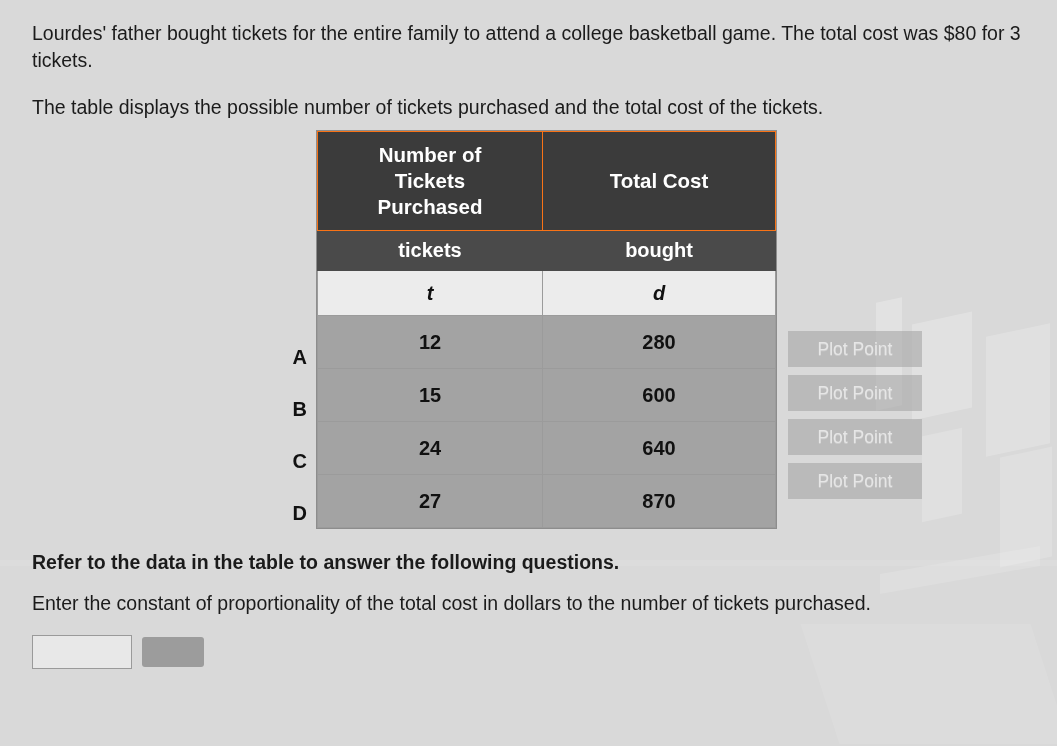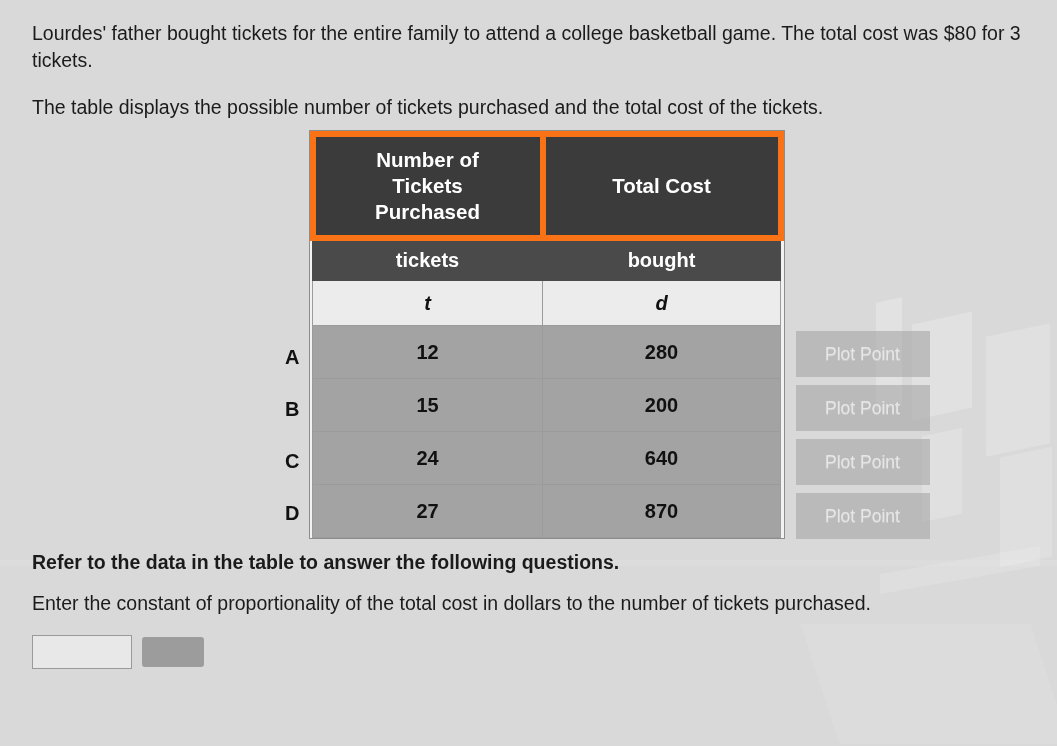--- a/index.html
+++ b/index.html
@@ -88,21 +88,21 @@
     font-size: 20px;
     color: #111;
   }
   table.data thead th.head {
     background: #3b3b3b;
     color: #ffffff;
     font-weight: bold;
     font-size: 20.5px;
     padding: 10px 12px;
     line-height: 26px;
-    border: 6px solid #f97316;
+    border: 1px solid #f97316;
   }
   table.data th.head.c1 { width: 200px; }
   table.data th.head.c2 { width: 208px; text-align: center; }
   table.data tr.units th {
     background: #4a4a4a;
     color: #ffffff;
     font-weight: bold;
     font-size: 20px;
     padding: 8px 10px;
     border: 1px solid #4a4a4a;
@@ -124,21 +124,21 @@
   .plot-buttons {
     position: absolute;
     left: 100%;
     top: 200px;
     margin-left: 12px;
     display: flex;
     flex-direction: column;
   }
   .plot-btn {
     width: 134px;
-    height: 46px;
+    height: 36px;
     margin-bottom: 8px;
     border: none;
     background: rgba(160,160,160,0.55);
     color: #e6e6e6;
     font-size: 17.5px;
     font-family: "Liberation Sans", sans-serif;
     display: flex;
     align-items: center;
     justify-content: center;
     cursor: pointer;
@@ -224,21 +224,21 @@
           <tr class="vars">
             <td>t</td>
             <td>d</td>
           </tr>
           <tr>
             <td>12</td>
             <td>280</td>
           </tr>
           <tr>
             <td>15</td>
-            <td>200</td>
+            <td>600</td>
           </tr>
           <tr>
             <td>24</td>
             <td>640</td>
           </tr>
           <tr>
             <td>27</td>
             <td>870</td>
           </tr>
         </tbody>

